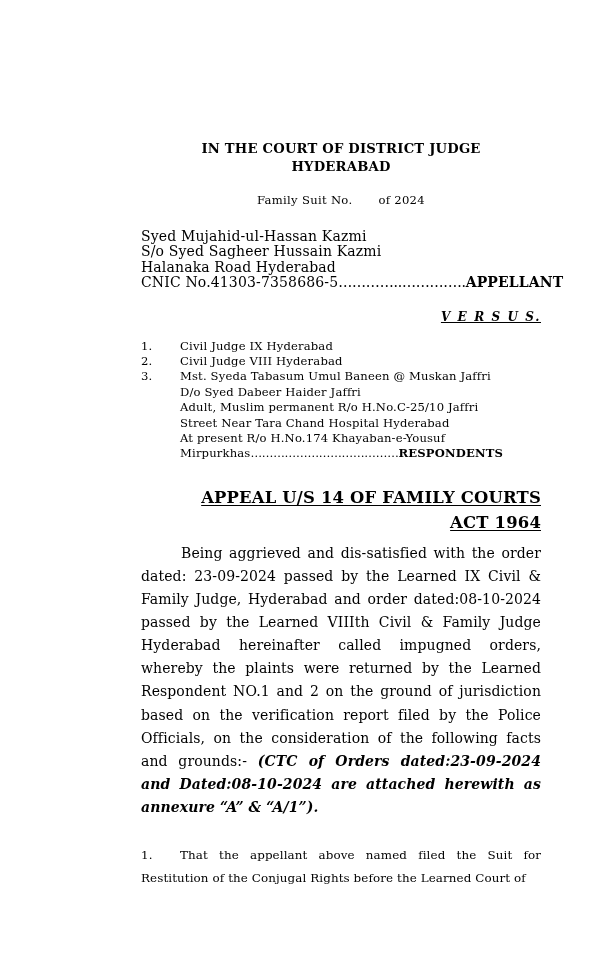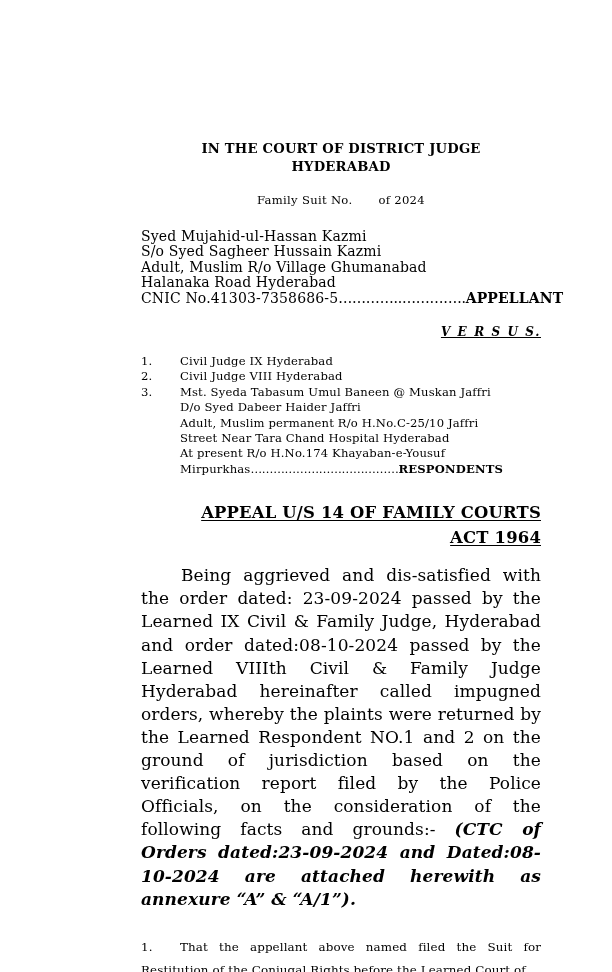--- a/index.html
+++ b/index.html
@@ -101,22 +101,22 @@
     margin-top: 23px;
     letter-spacing: 0.2px;
   }
   .appeal-title span {
     text-decoration: underline;
     text-underline-offset: 2px;
   }
 
   
   .body-para {
-    margin-top: 14px;
-    font-size: 17px;
+    margin-top: 7px;
+    font-size: 14px;
     line-height: 23.1px;
     text-align: justify;
     text-justify: inter-word;
     letter-spacing: 0.1px;
   }
   .body-para.first { text-indent: 40px; }
   .bi {
     font-weight: bold;
     font-style: italic;
   }
@@ -144,21 +144,20 @@
       <span class="line2">HYDERABAD</span>
     </div>
 
     <div class="suit-no">
       <span>Family Suit No.</span><span class="suit-gap"></span><span>of 2024</span>
     </div>
 
     <div class="party-block">
       <div class="party-line">Syed Mujahid-ul-Hassan Kazmi</div>
       <div class="party-line">S/o Syed Sagheer Hussain Kazmi</div>
-      <div class="party-line">Adult, Muslim R/o Village Ghumanabad</div>
       <div class="party-line">Halanaka Road Hyderabad</div>
       <div class="party-line"><span>CNIC No.41303-7358686-5</span><span class="leader">…………..…………..</span><b>APPELLANT</b></div>
     </div>
 
     <div class="versus-wrap">
       <span class="versus">V E R S U S.</span>
     </div>
 
     <div class="resp-list">
 

